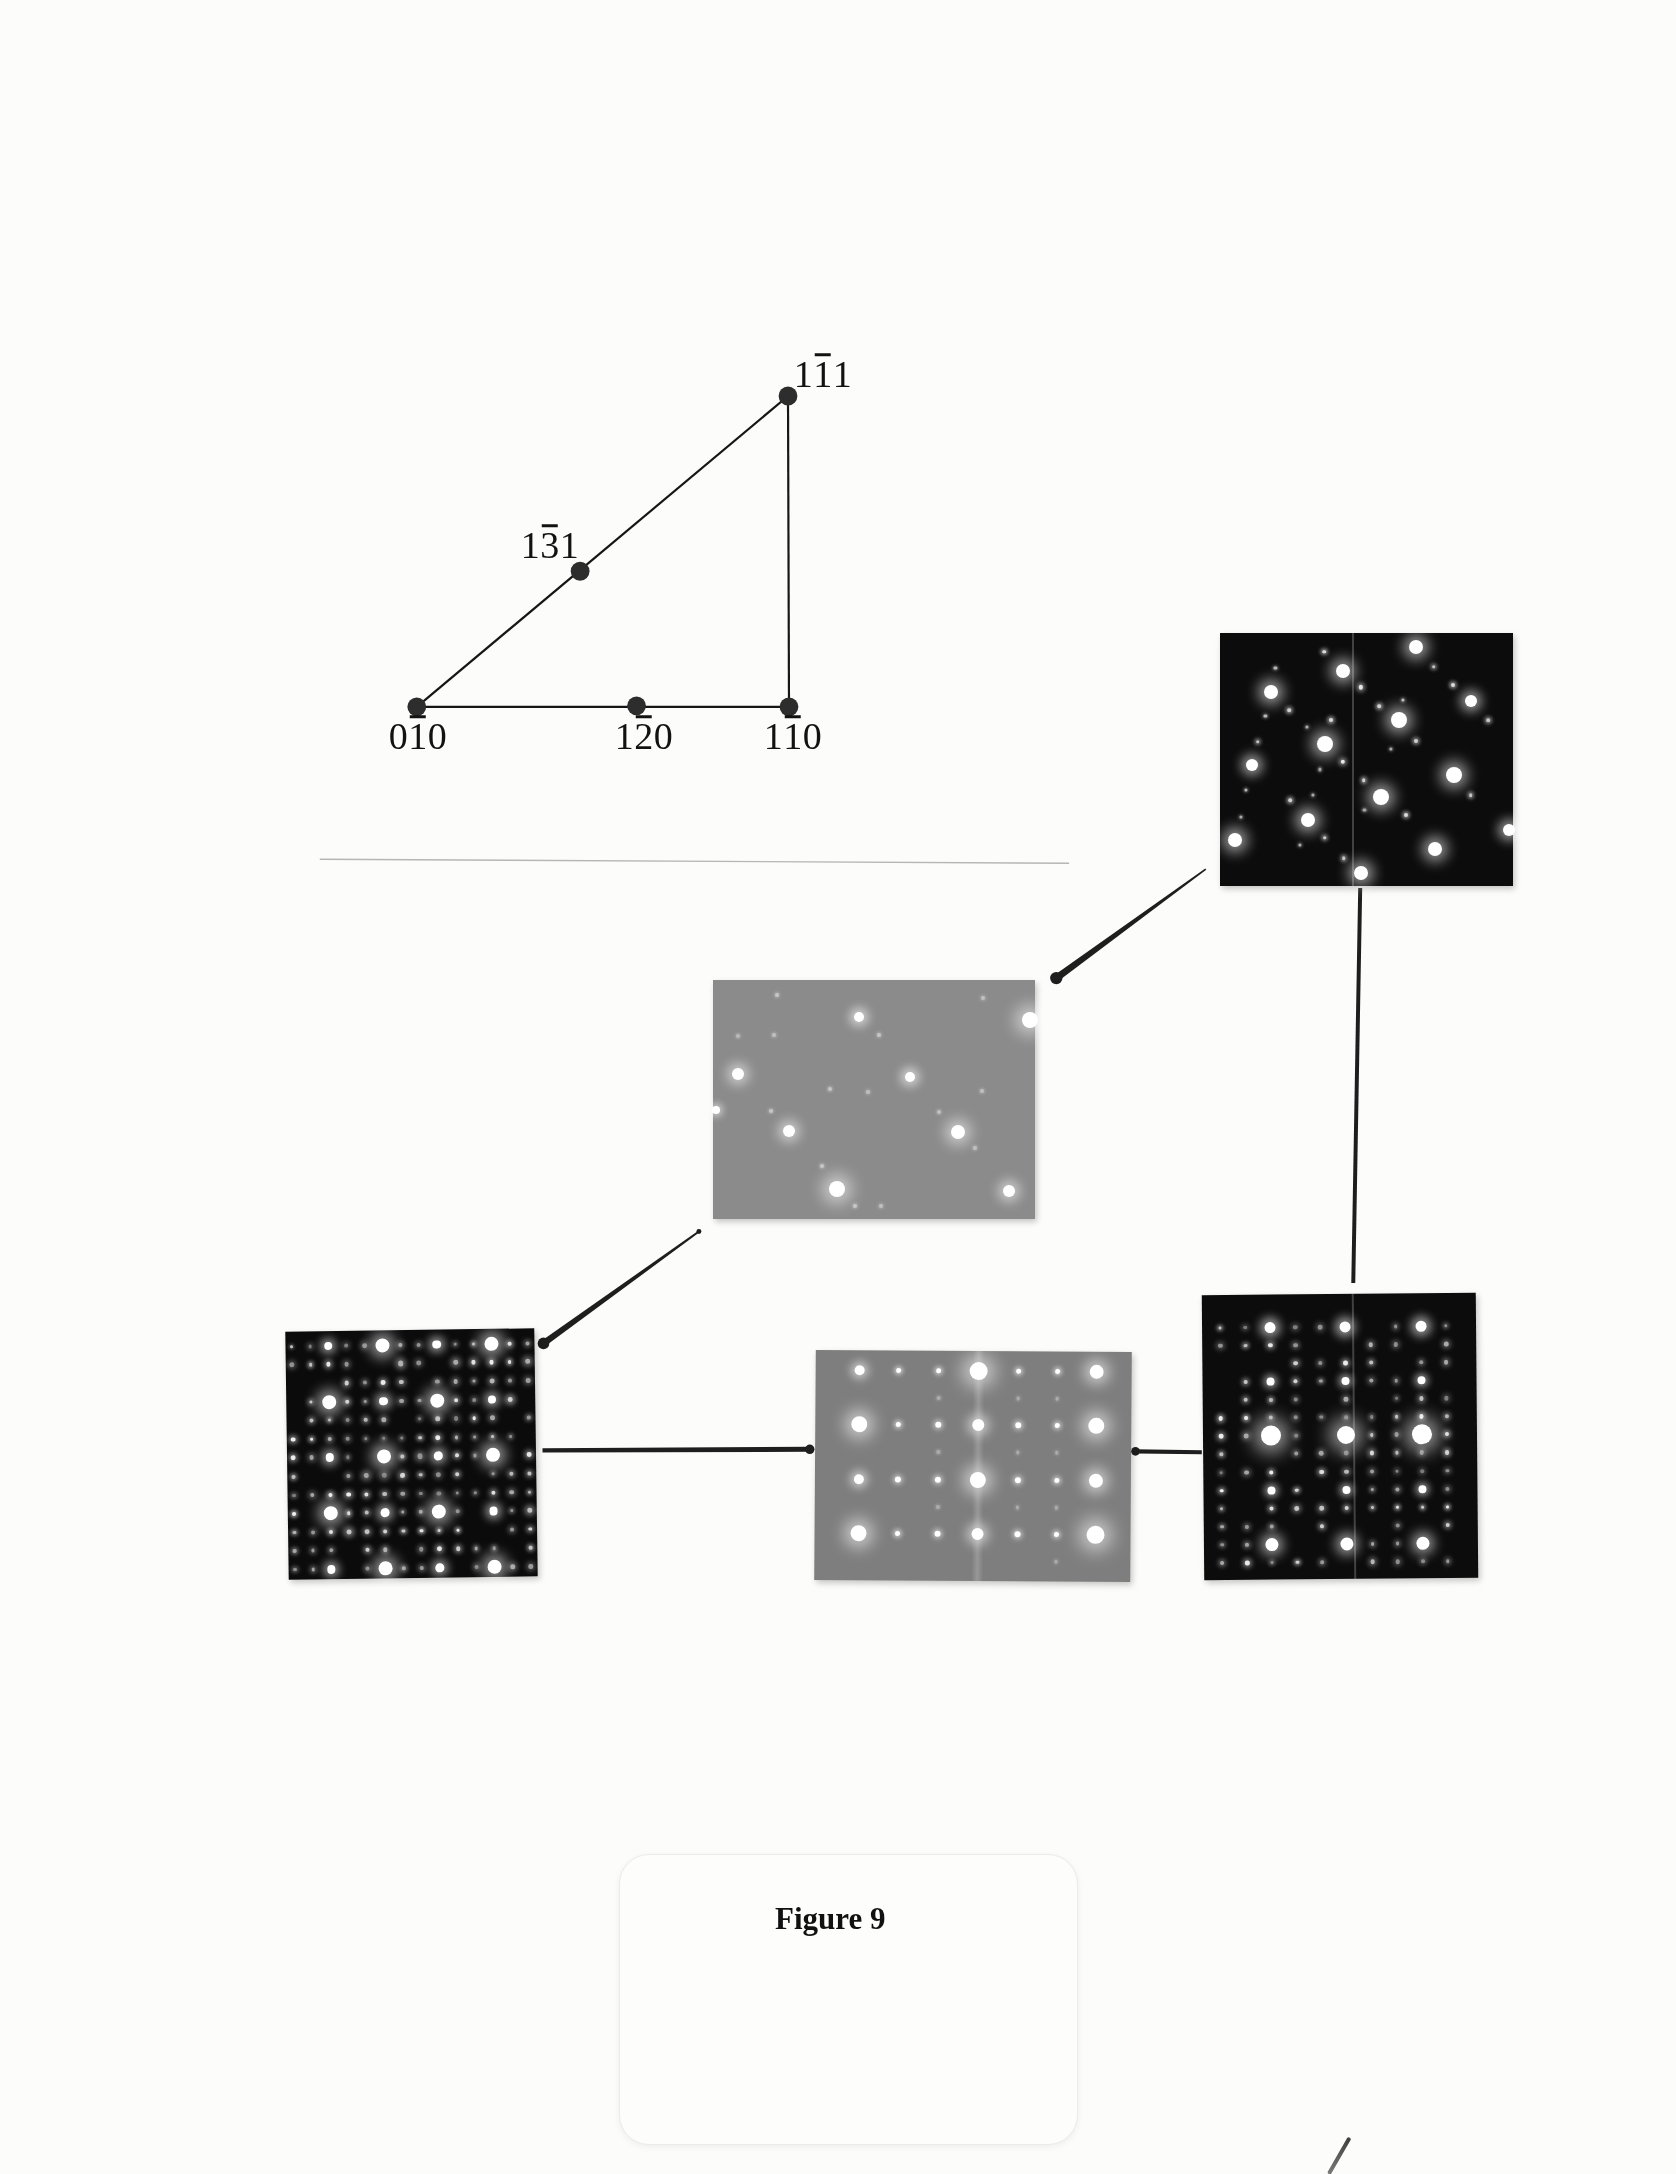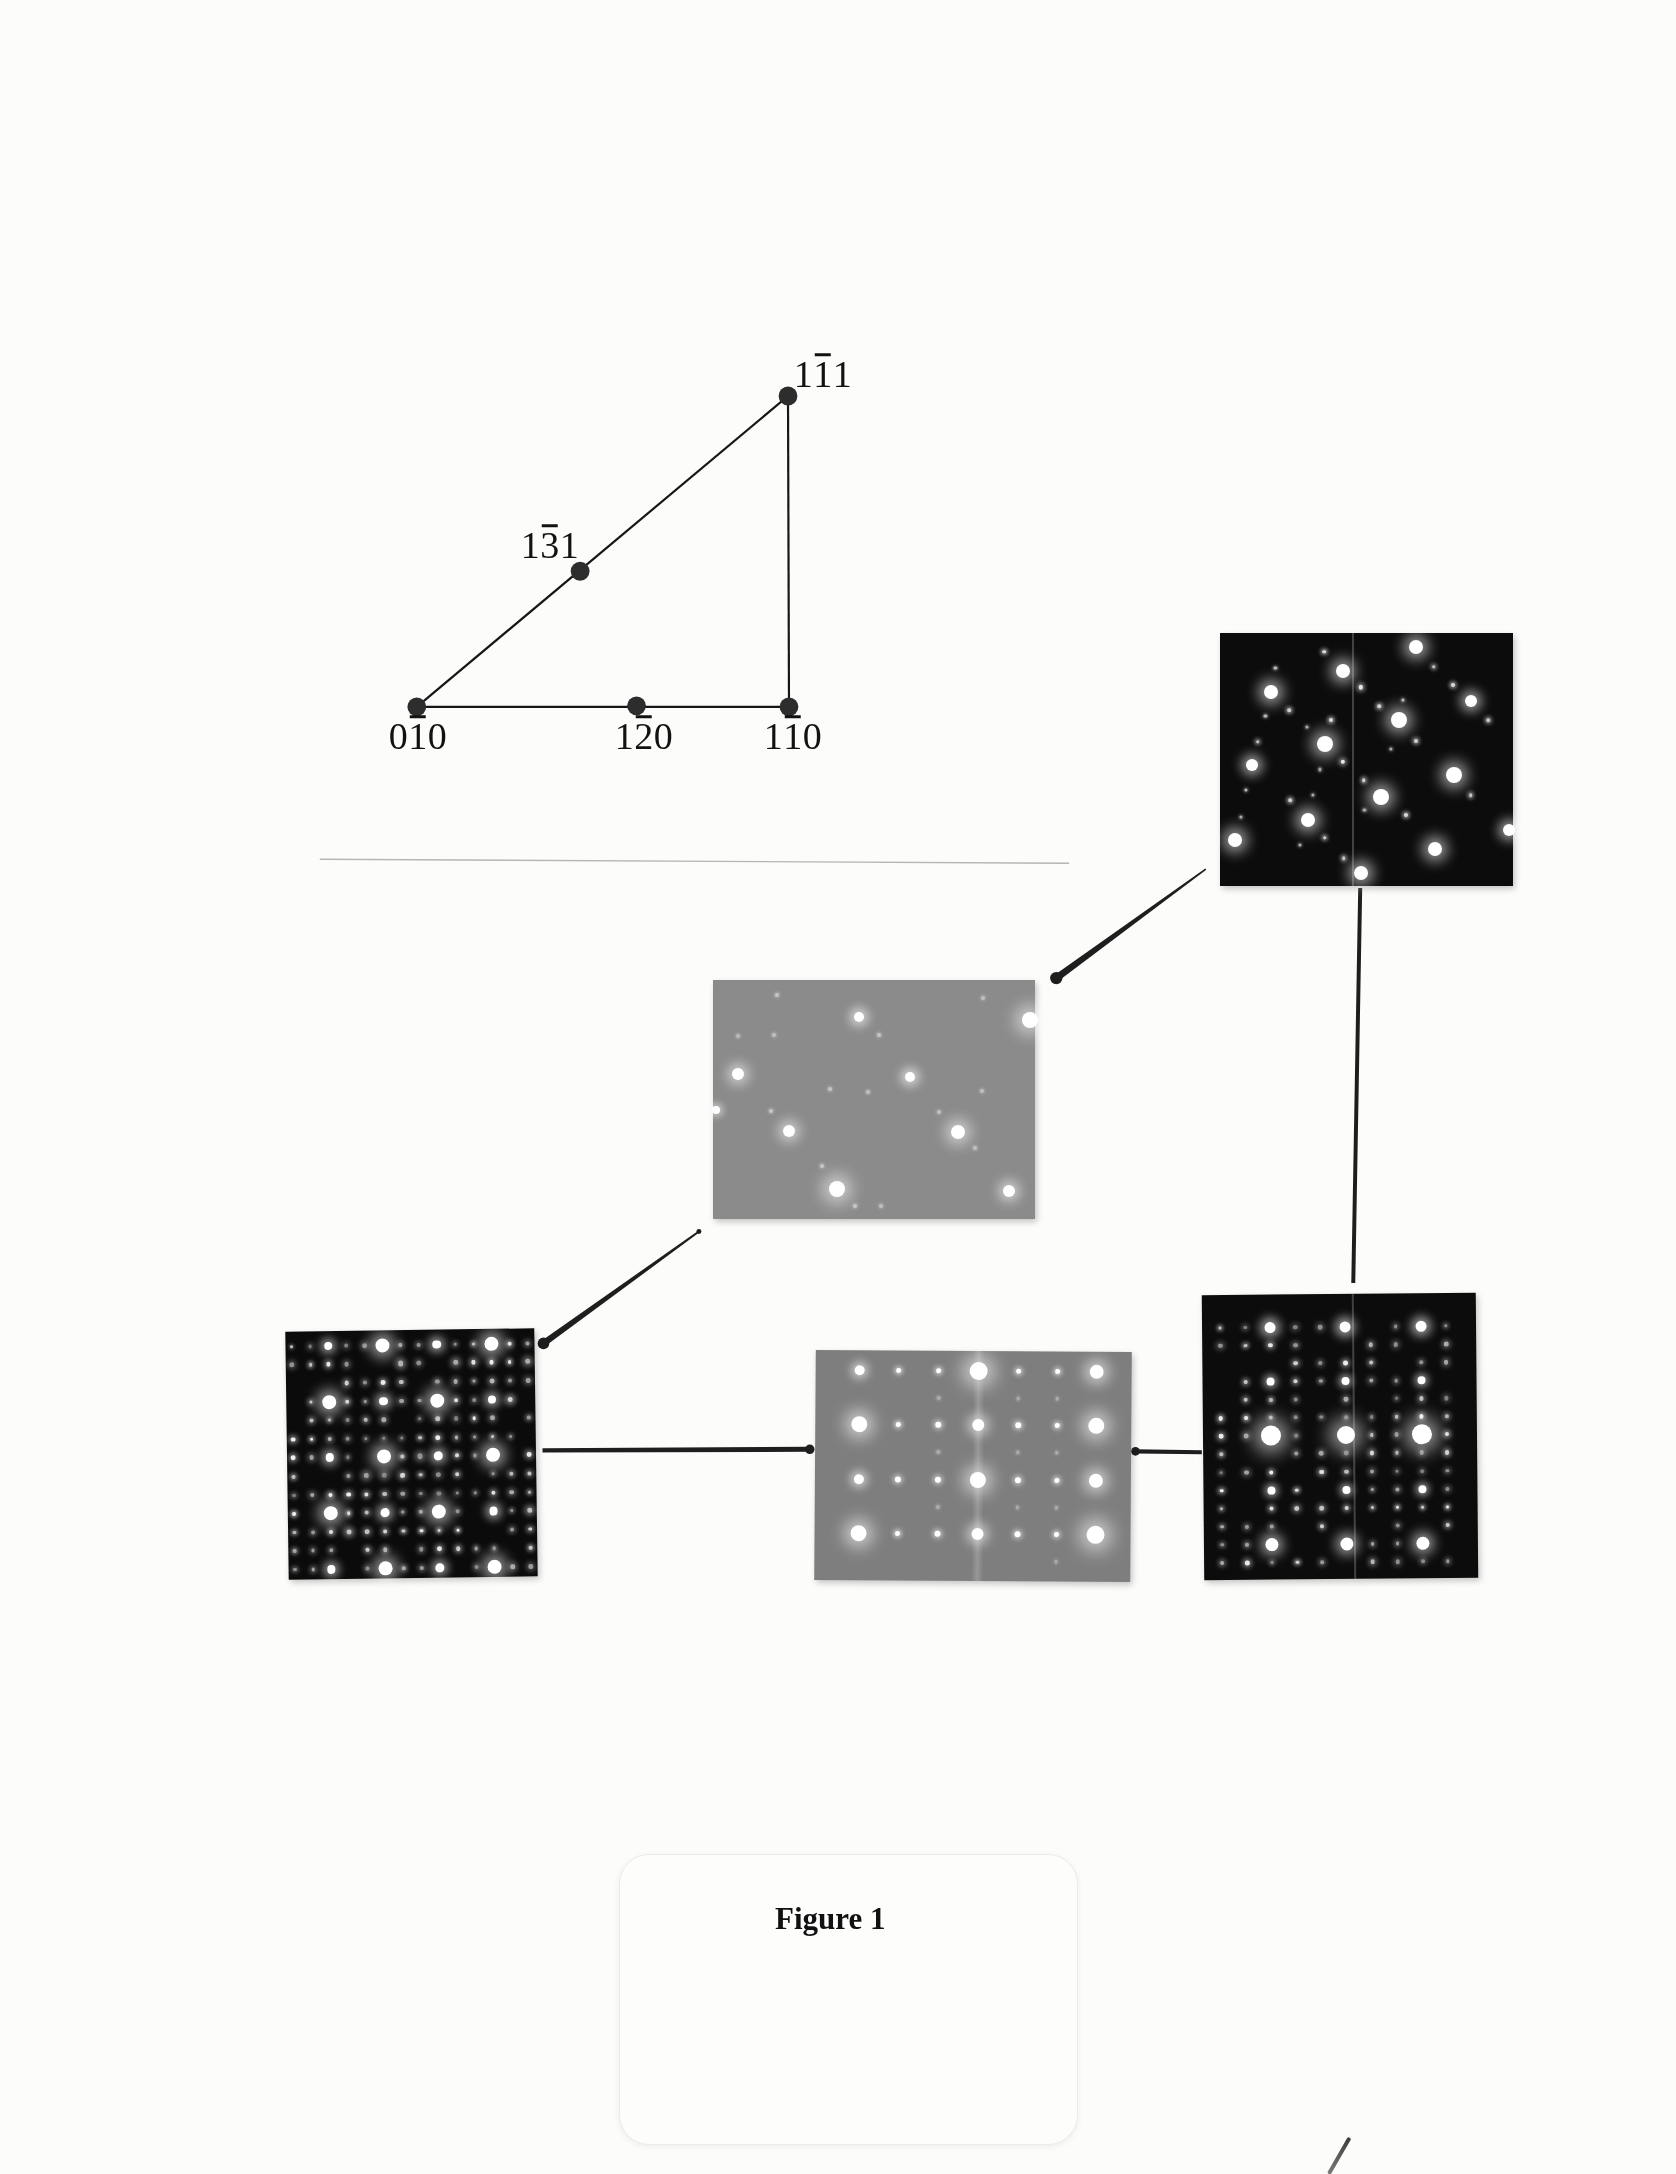--- a/index.html
+++ b/index.html
@@ -435,18 +435,18 @@
         <div class="spot" style="left: 88.95%; top: 55.95%; width: 4.2px; height: 4.2px; box-shadow: rgba(255, 255, 255, 0.55) 0px 0px 4.6px 2px; opacity: 0.814905;"></div>
         <div class="spot" style="left: 88.95%; top: 62.3%; width: 3.8px; height: 3.8px; box-shadow: rgba(255, 255, 255, 0.55) 0px 0px 4.1px 2px; opacity: 0.535766;"></div>
         <div class="spot" style="left: 88.95%; top: 68.65%; width: 4.1px; height: 4.1px; box-shadow: rgba(255, 255, 255, 0.55) 0px 0px 4.6px 2px; opacity: 0.5265;"></div>
         <div class="spot" style="left: 88.95%; top: 75%; width: 3.3px; height: 3.3px; box-shadow: rgba(255, 255, 255, 0.55) 0px 0px 3.6px 2px; opacity: 0.918149;"></div>
         <div class="spot" style="left: 88.95%; top: 81.35%; width: 4.1px; height: 4.1px; box-shadow: rgba(255, 255, 255, 0.55) 0px 0px 4.6px 2px; opacity: 0.785577;"></div>
         <div class="spot" style="left: 88.95%; top: 94.05%; width: 3.7px; height: 3.7px; box-shadow: rgba(255, 255, 255, 0.55) 0px 0px 4.1px 2px; opacity: 0.56873;"></div>
       </div>
     </div>
 
   <div class="caption-card" id="caption-card" style="left: 619px; top: 1854px; width: 457px; height: 289px;">
-    <div class="caption-text" id="caption-text" style="top: 46px; font-size: 31px;">Figure 1</div>
+    <div class="caption-text" id="caption-text" style="top: 46px; font-size: 31px;">Figure 9</div>
   </div>
 
   <div class="pen-mark" id="pen-mark" style="left: 1327px; top: 2131px; width: 3.5px; height: 42px; transform-origin: left bottom; transform: rotate(30deg);"></div>
 </div>
 
 
 </body></html>

